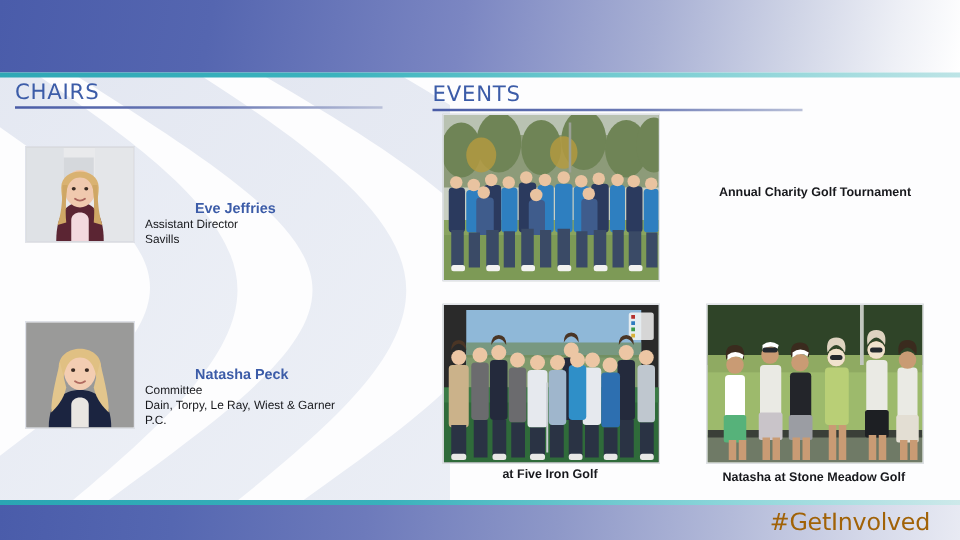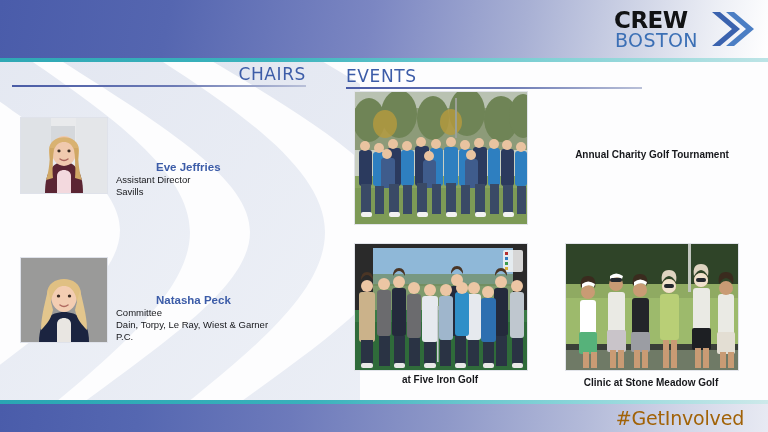--- a/index.html
+++ b/index.html
@@ -34,21 +34,21 @@
   .logo-crew{position:absolute;left:0;top:1px;font-family:"DejaVu Sans", sans-serif;
     font-size:23px;font-weight:bold;color:#111214;letter-spacing:-0.5px;}
   .logo-boston{position:absolute;left:1px;top:23px;font-family:"DejaVu Sans", sans-serif;
     font-size:19px;font-weight:normal;color:#3b6fb5;letter-spacing:0.4px;}
   .logo-mark{position:absolute;right:0px;top:4px;width:44px;height:38px;}
 
   
   .sec{position:absolute;z-index:4;}
   .sec-label{font-size:17px;color:#3c5ca8;font-family:"DejaVu Sans", sans-serif;letter-spacing:0.6px;}
   .sec-rule{margin-top:1px;height:2px;background:linear-gradient(90deg,#4a5ca6 0%,#6c7ab5 55%,#b9c0d8 100%);}
-  #sec-chairs{left:12px;top:64px;width:294px;text-align:right;}
+  #sec-chairs{left:12px;top:64px;width:294px;}
   #sec-events{left:346px;top:66px;width:296px;}
 
   
   .chair{position:absolute;z-index:4;}
   .chair-photo{position:absolute;left:0;top:0;border:1px solid #dfe2ea;overflow:hidden;background:#ccc;}
   .chair-text{position:absolute;}
   .chair-name{font-size:11.5px;font-weight:bold;color:#3c5ca8;font-family:"Liberation Sans",sans-serif;line-height:14px;padding-left:40px;}
   .chair-role{font-size:9.5px;color:#17181c;line-height:12px;font-family:"Liberation Sans",sans-serif;}
   .chair-org{font-size:9.5px;color:#17181c;line-height:12px;font-family:"Liberation Sans",sans-serif;}
 
@@ -95,28 +95,20 @@
       <path d="M-60,0 C40,70 120,120 120,170 C120,225 30,280 -60,350 L-60,372 L20,372 C120,290 190,230 190,172 C190,112 110,55 30,0 Z" fill="url(#swg)"></path>
       <path d="M60,0 C170,70 250,120 250,172 C250,228 160,285 60,360 L60,372 L150,372 C255,290 325,232 325,172 C325,112 245,55 160,0 Z" fill="url(#swg)"></path>
       <path d="M210,0 C330,70 405,122 405,172 C405,228 320,285 215,360 L215,372 L330,372 C430,292 495,232 495,172 C495,112 415,55 320,0 Z" fill="url(#swg)"></path>
     </svg>
   </div>
 
   <div class="header"></div>
   <div class="header-title">Golf Committee</div>
   <div class="header-rule"></div>
 
-  <div class="logo">
-    <div class="logo-crew">CREW</div>
-    <div class="logo-boston">BOSTON</div>
-    <svg class="logo-mark" viewBox="0 0 44 38" xmlns="http://www.w3.org/2000/svg">
-      <path d="M2,2 L22,19 L2,36 L10,36 L30,19 L10,2 Z" fill="#3a62ae"></path>
-      <path d="M16,2 L36,19 L16,36 L24,36 L44,19 L24,2 Z" fill="#4b7ec4"></path>
-    </svg>
-  </div>
 
   <div class="sec" id="sec-chairs">
     <div class="sec-label">CHAIRS</div>
     <div class="sec-rule"></div>
   </div>
   <div class="sec" id="sec-events">
     <div class="sec-label">EVENTS</div>
     <div class="sec-rule"></div>
   </div>
 
@@ -435,19 +427,19 @@
           <rect x="97" y="96" width="6" height="28"></rect>
             <rect x="105" y="96" width="6" height="28"></rect>
           <rect x="129" y="104" width="6" height="20"></rect>
             <rect x="137" y="104" width="6" height="20"></rect>
           <rect x="154" y="108" width="6" height="16"></rect>
             <rect x="162" y="108" width="6" height="16"></rect>
         </g>
       </g>
     </svg>
   </div>
-  <div class="caption" id="ev-cap-2">Clinic at Stone Meadow Golf</div>
+  <div class="caption" id="ev-cap-2">Natasha at Stone Meadow Golf</div>
 
   <div class="footer-rule"></div>
   <div class="footer"></div>
   <div class="footer-tag">#GetInvolved</div>
 
 </div>
 
 </body></html>

